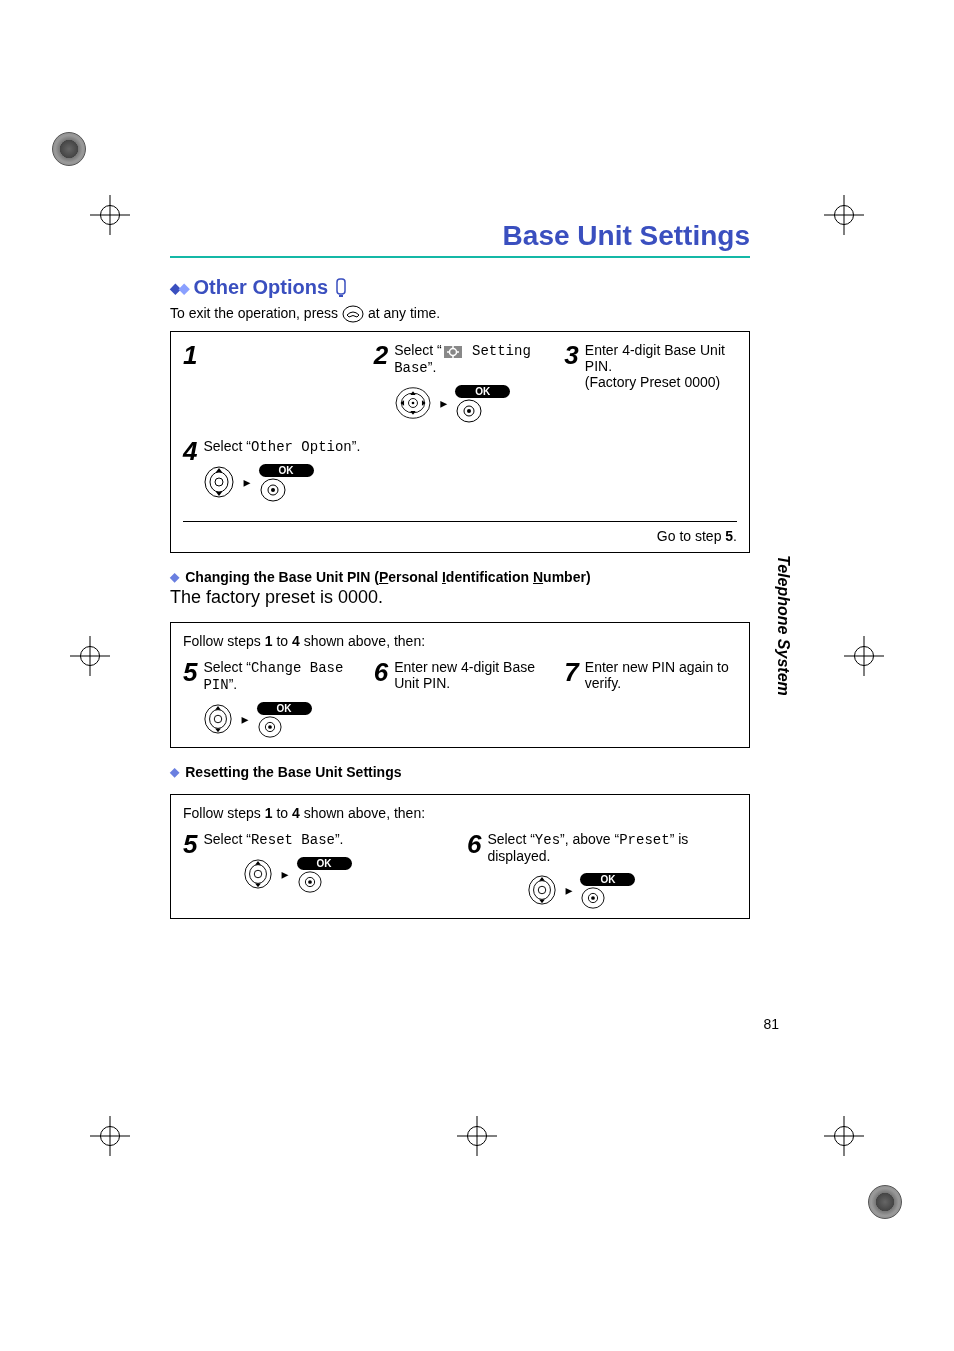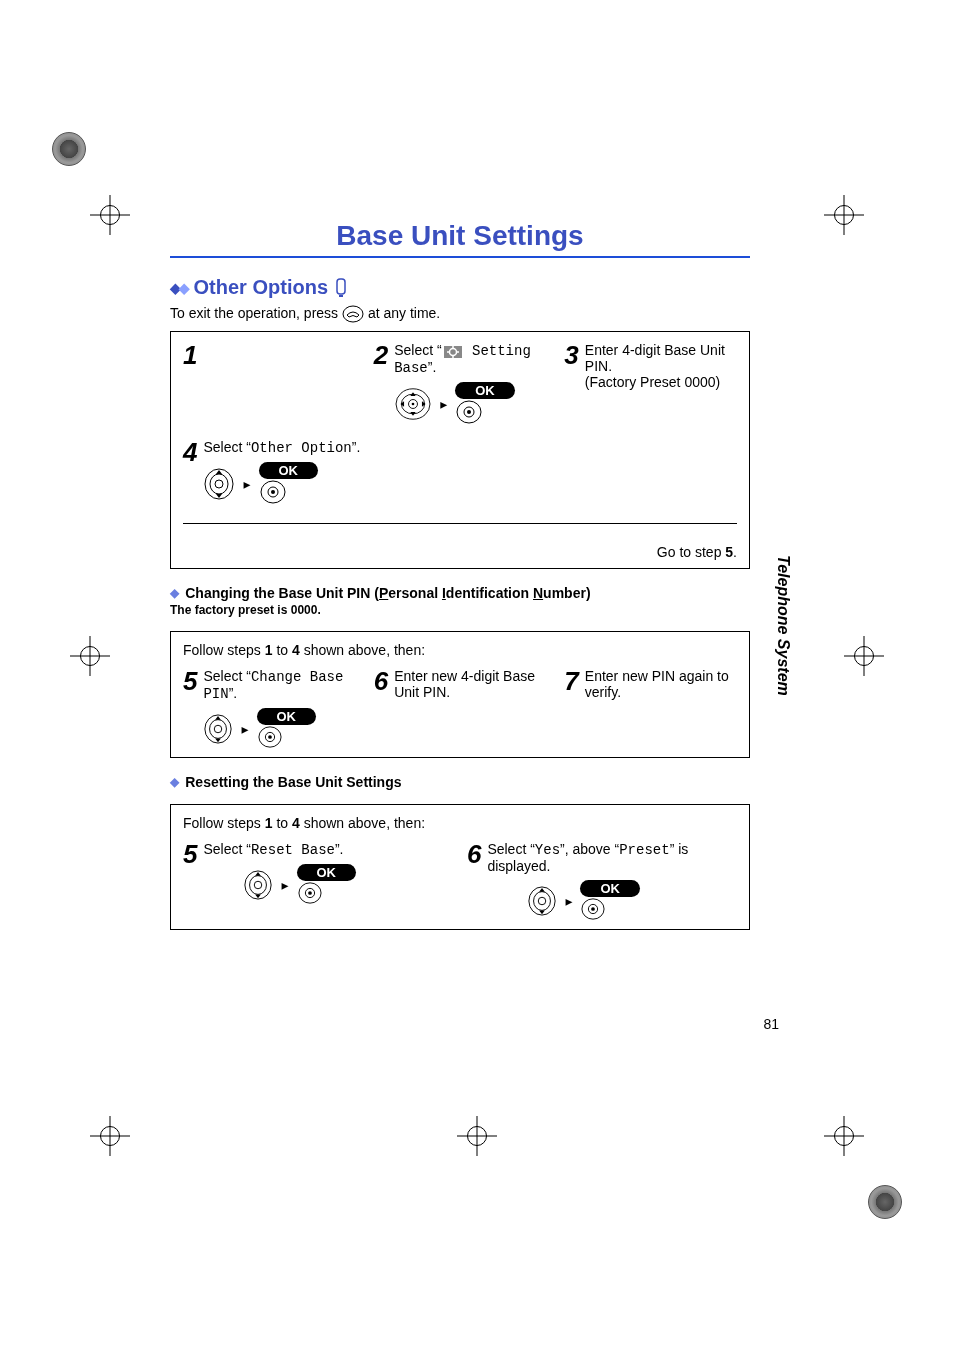--- a/index.html
+++ b/index.html
@@ -15,22 +15,22 @@
   .page-inner {
     position: absolute;
     left: 170px;
     top: 220px;
     width: 580px;
   }
   .page-title {
     font-size: 28px;
     font-weight: bold;
     color: #3a4fbf;
-    text-align: center;
-    border-bottom: 2px solid #1d4ed8;
+    text-align: right;
+    border-bottom: 2px solid #14b8a6;
     padding-bottom: 4px;
     margin-bottom: 18px;
   }
   .section-header {
     display: flex;
     align-items: center;
     gap: 6px;
     font-size: 20px;
     font-weight: bold;
     color: #3a4fbf;
@@ -72,45 +72,45 @@
     align-items: center;
     gap: 8px;
     margin-top: 6px;
   }
   .ok-badge {
     display: inline-block;
     background: #000;
     color: #fff;
     border-radius: 10px;
     padding: 1px 20px;
-    font-size: 13px;
+    font-size: 10px;
     font-weight: bold;
   }
   .goto {
     border-top: 1px solid #000;
     text-align: right;
-    padding-top: 20px;
+    padding-top: 6px;
     margin-top: 18px;
     font-size: 14px;
   }
   .sub-heading {
     display: flex;
     align-items: center;
     gap: 6px;
     font-weight: bold;
     font-size: 14px;
     margin-top: 16px;
     color: #000;
   }
   .sub-heading .diamond-small {
     color: #6a7fe0;
     font-size: 12px;
   }
   .underline { text-decoration: underline; }
-  .plain-line { font-size: 12px; margin-top: 2px; font-weight: bold; }
+  .plain-line { font-size: 18px; margin-top: 2px; }
   .info-box {
     border: 1px solid #000;
     padding: 10px 12px;
     font-size: 14px;
     margin-top: 10px;
     line-height: 1.35;
   }
   .steps-box .follow {
     margin-bottom: 10px;
   }

